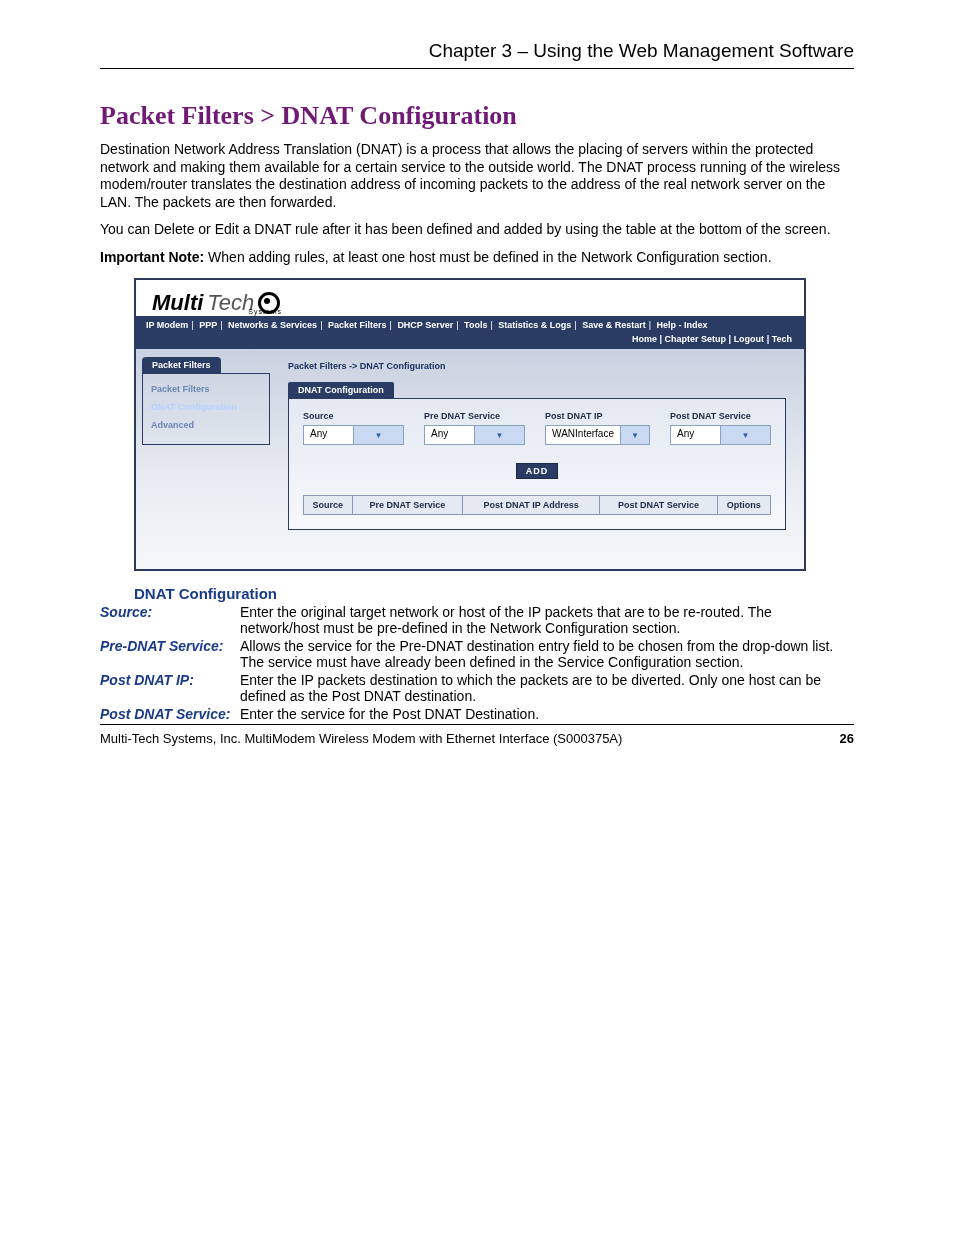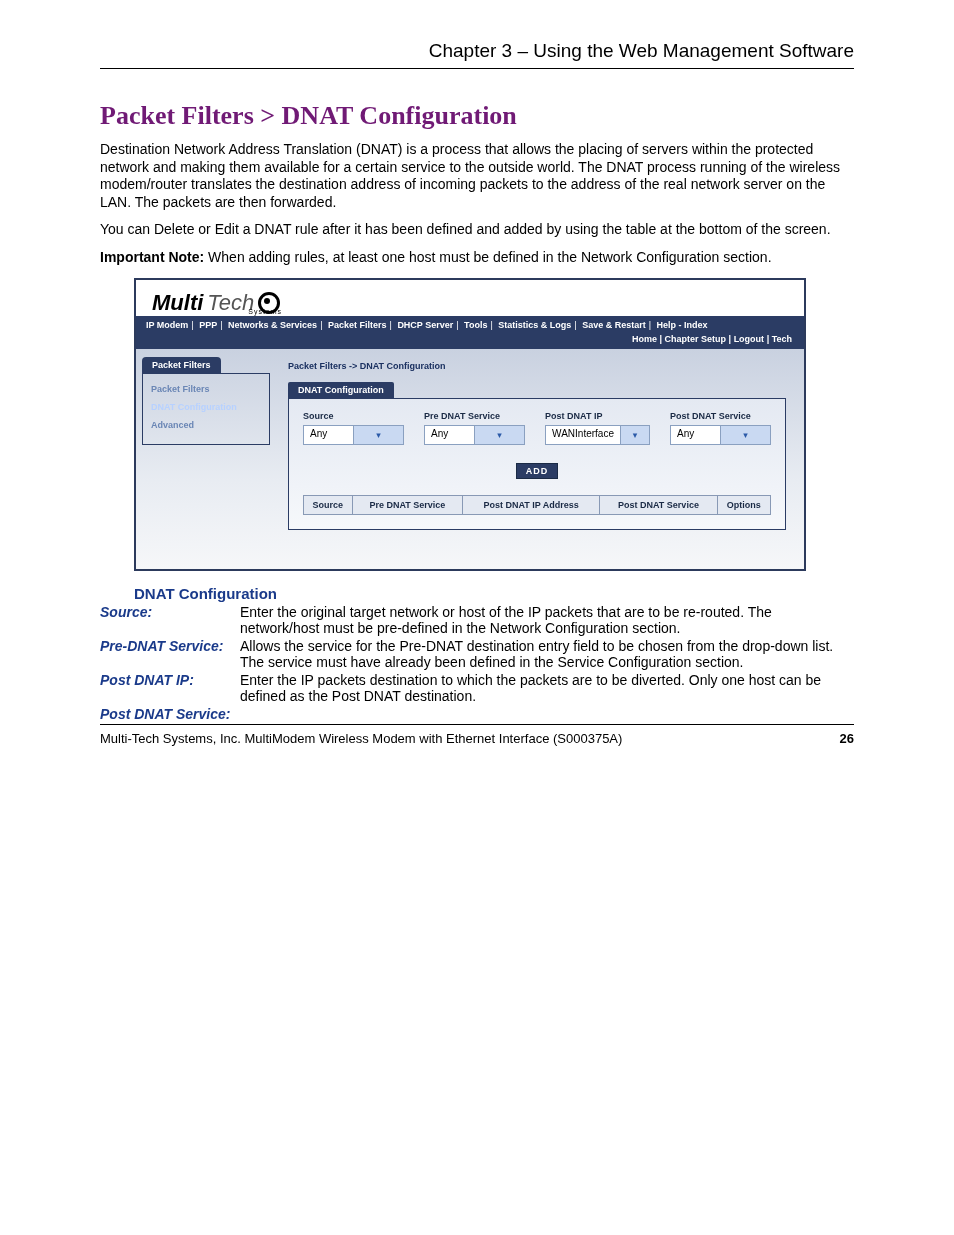--- a/index.html
+++ b/index.html
@@ -265,19 +265,20 @@
   <div class="defrow">
     <div class="deflabel">Pre-DNAT Service:</div>
     <div class="defval">Allows the service for the Pre-DNAT destination entry field to be chosen from the drop-down list. The service must have already been defined in the Service Configuration section.</div>
   </div>
   <div class="defrow">
     <div class="deflabel">Post DNAT IP:</div>
     <div class="defval">Enter the IP packets destination to which the packets are to be diverted. Only one host can be defined as the Post DNAT destination.</div>
   </div>
   <div class="defrow">
     <div class="deflabel">Post DNAT Service:</div>
+    <div class="defval">Enter the service for the Post DNAT Destination.</div>
   </div>
 </div>
 
 <div class="footer">
   <span>Multi-Tech Systems, Inc. MultiModem Wireless Modem with Ethernet Interface (S000375A)</span>
   <span class="pn">26</span>
 </div>
 
 </body></html>

